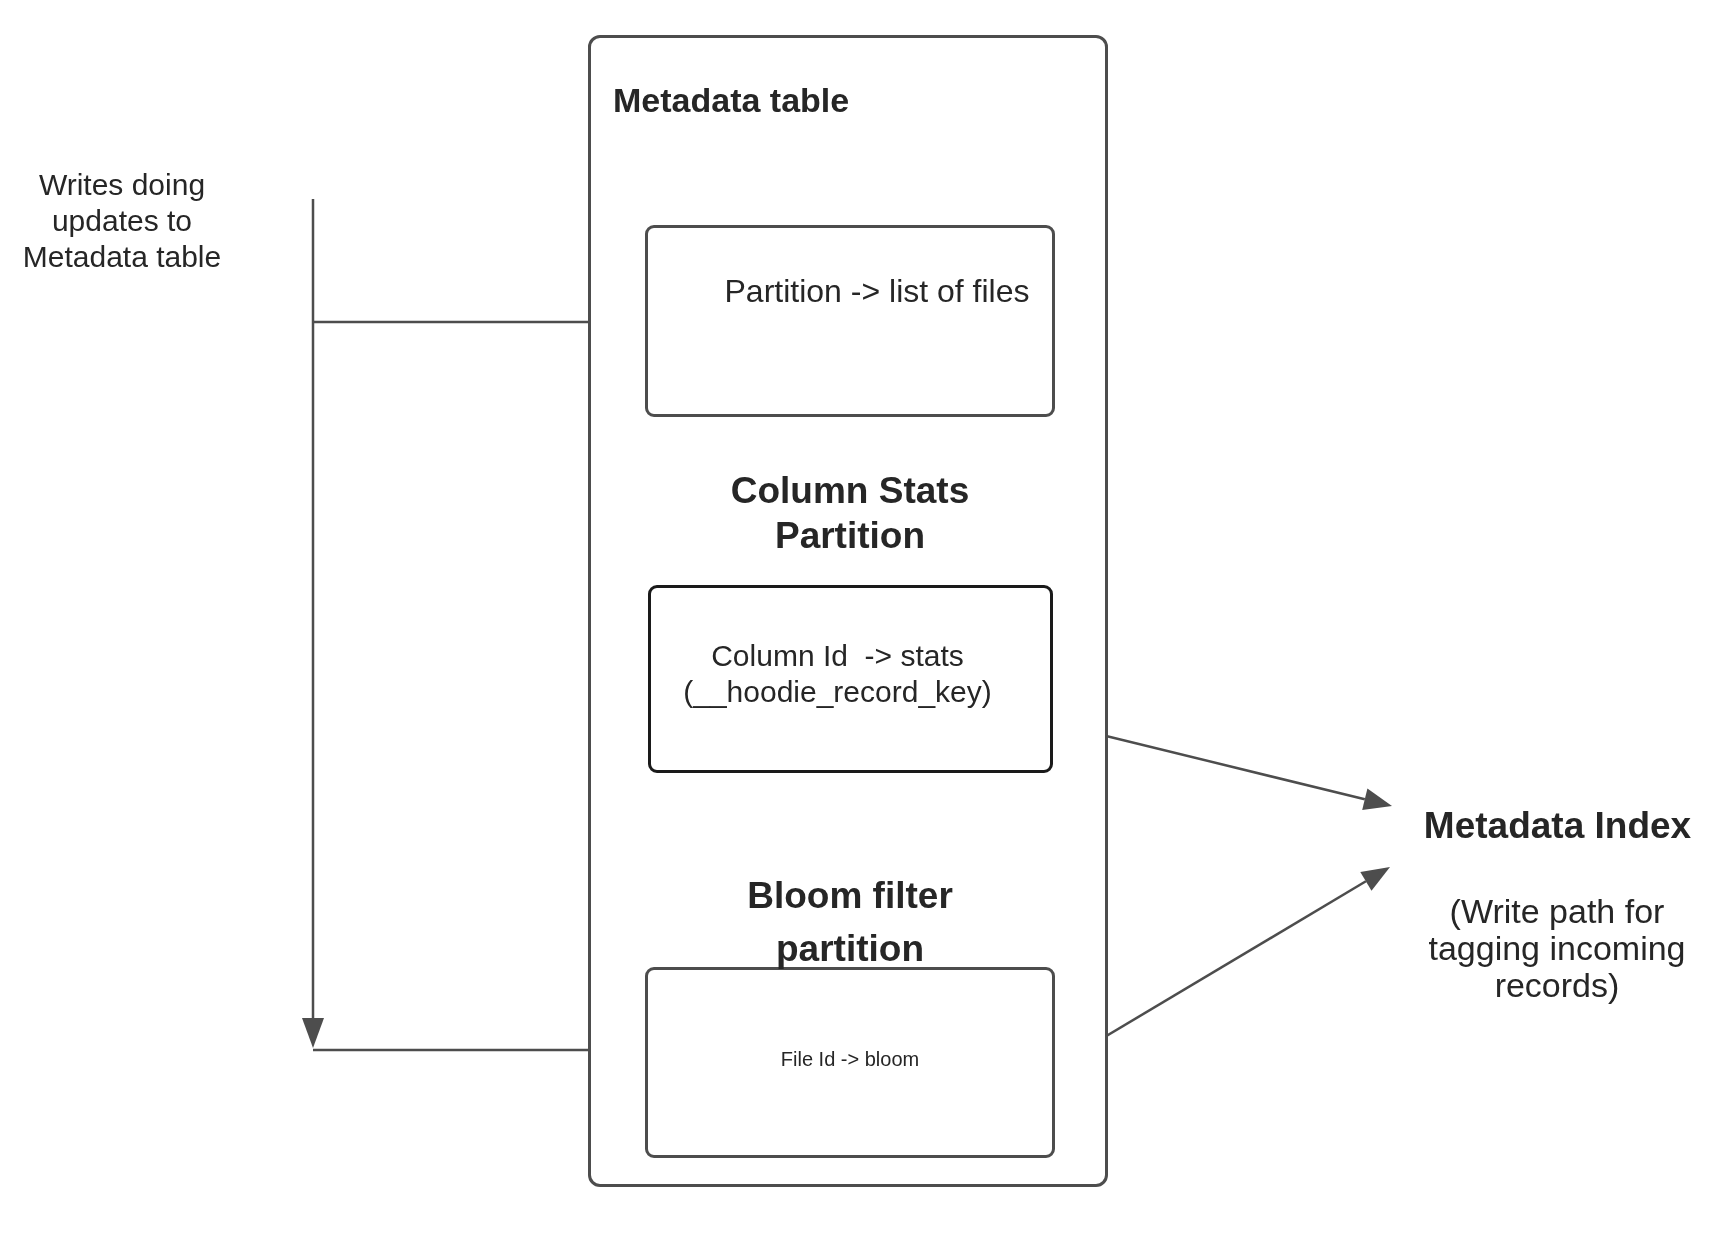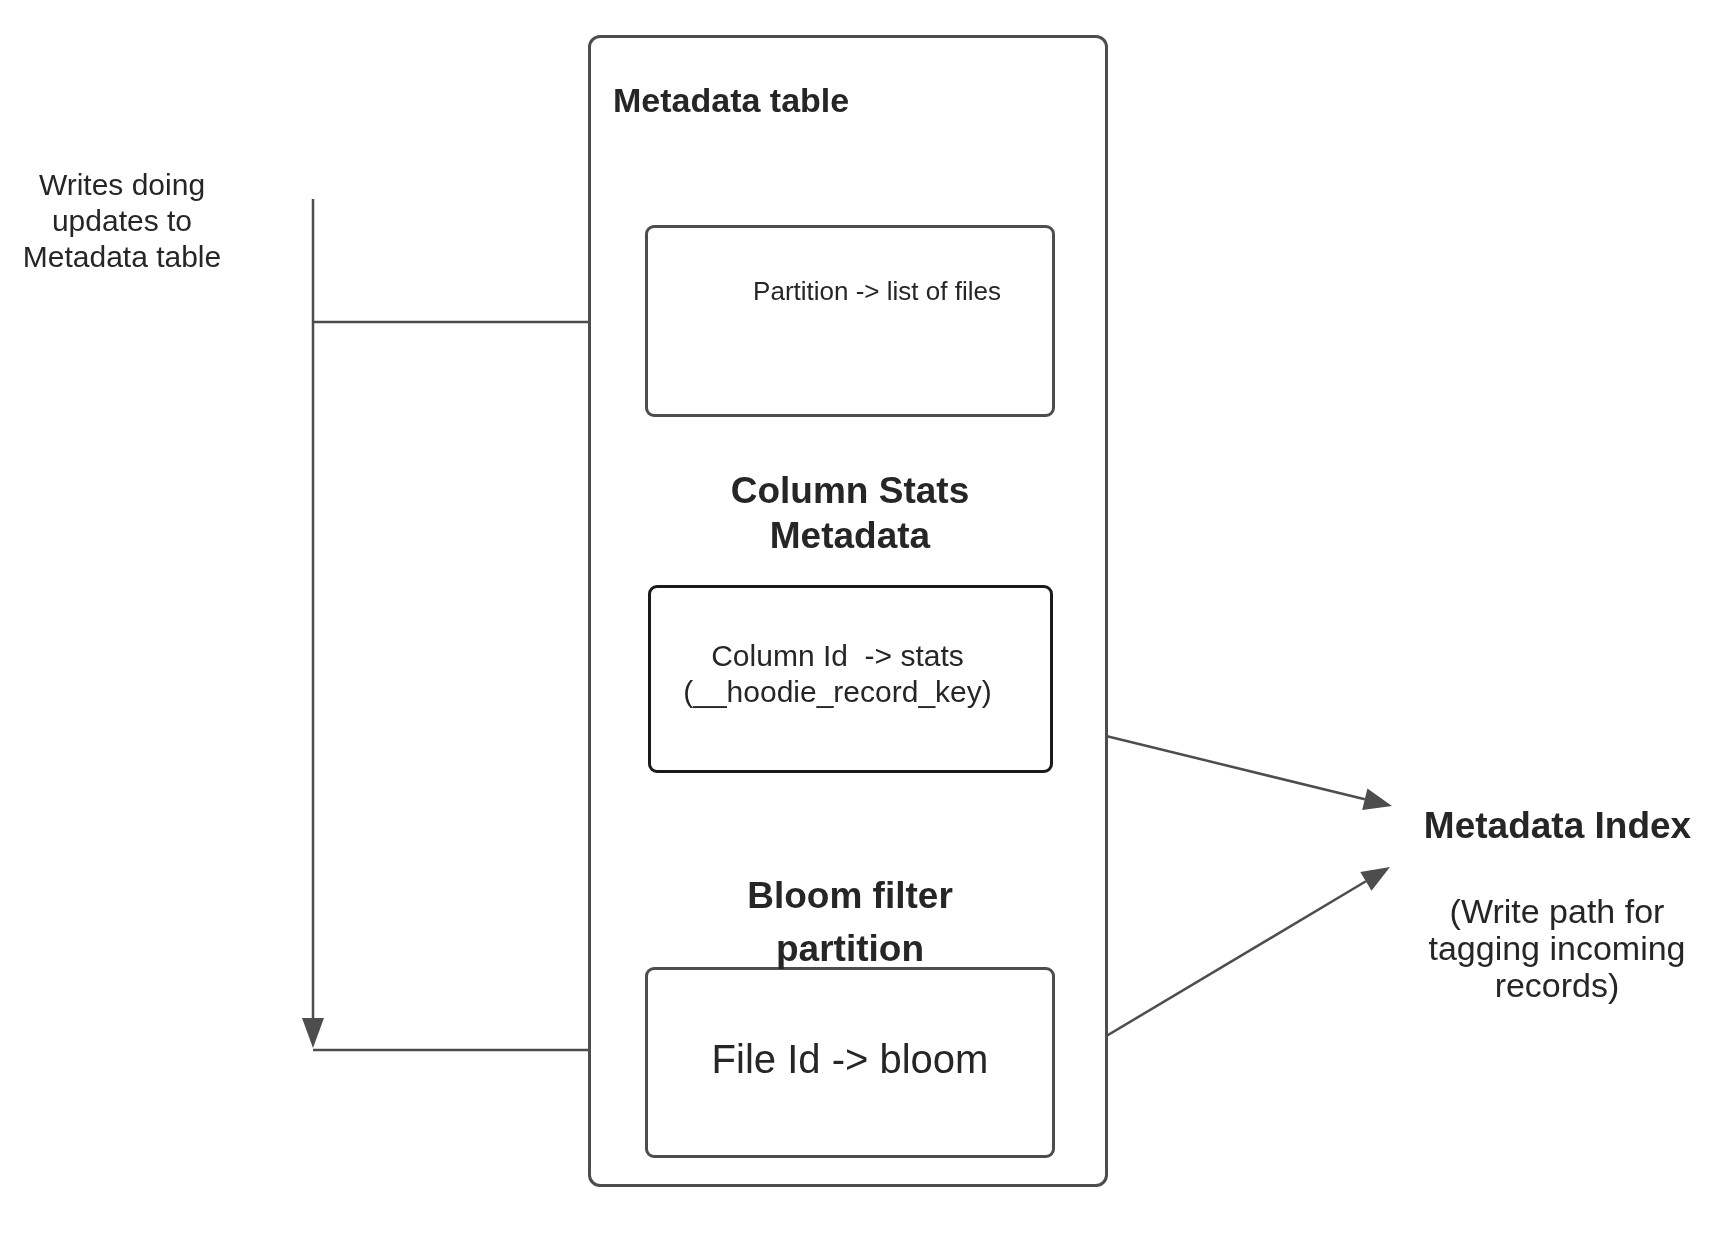--- a/index.html
+++ b/index.html
@@ -36,25 +36,25 @@
   }
   #outer-box   { left: 588px; top: 35px;  width: 520px; height: 1152px; border-radius: 12px; }
   #files-box   { left: 645px; top: 225px; width: 410px; height: 192px;  border-radius: 9px; }
   #stats-box   { left: 648px; top: 585px; width: 405px; height: 188px;  border-radius: 9px;
                  border-color: var(--emphasis-border); border-width: 3.5px; }
   #bloom-box   { left: 645px; top: 967px; width: 410px; height: 191px;  border-radius: 9px; }
 
   
   #metadata-table-title { left: 613px; top: 80px;  font-size: 34px; line-height: 40px; }
   #files-heading        { left: 645px; top: 153px; width: 410px; font-size: 37px; line-height: 45px; }
-  #files-mapping        { left: 645px; top: 273px; width: 464px; font-size: 26px; line-height: 36px; }
+  #files-mapping        { left: 645px; top: 273px; width: 464px; font-size: 32px; line-height: 36px; }
   #stats-heading        { left: 645px; top: 468px; width: 410px; font-size: 37px; line-height: 45px; }
   #stats-mapping        { left: 648px; top: 638px; width: 379px; font-size: 30px; line-height: 36px; }
   #bloom-heading        { left: 645px; top: 869px; width: 410px; font-size: 37px; line-height: 53px; }
-  #bloom-mapping        { left: 645px; top: 1041px; width: 410px; font-size: 40px; line-height: 36px; }
+  #bloom-mapping        { left: 645px; top: 1041px; width: 410px; font-size: 20px; line-height: 36px; }
   #left-note            { left: -3px;  top: 167px; width: 250px; font-size: 30px; line-height: 36px; }
   #metadata-index-title { left: 1395px; top: 803px; width: 325px; font-size: 37px; line-height: 45px; }
   #metadata-index-sub   { left: 1407px; top: 893px; width: 300px; font-size: 34px; line-height: 37px; }
 
   
   #connectors { position: absolute; left: 0; top: 0; width: 1718px; height: 1244px; }
   #connectors .stroke { stroke: var(--line); stroke-width: 2.5; fill: none; }
   #connectors .fill   { fill: var(--line); stroke: none; }
 </style>
 </head>
@@ -82,21 +82,21 @@
 
   <div class="shape" id="files-box"></div>
   <div class="shape" id="stats-box"></div>
   <div class="shape" id="bloom-box"></div>
 
   <div class="txt bold" id="metadata-table-title">Metadata table</div>
 
   <div class="txt center" id="files-mapping">Partition -&gt; list of files</div>
 
   <div class="txt bold center" id="stats-heading">Column Stats
-Metadata</div>
+Partition</div>
   <div class="txt center" id="stats-mapping">Column Id  -&gt; stats
 (__hoodie_record_key)</div>
 
   <div class="txt bold center" id="bloom-heading">Bloom filter
 partition</div>
   <div class="txt center" id="bloom-mapping">File Id -&gt; bloom</div>
 
   <div class="txt center" id="left-note">Writes doing
 updates to
 Metadata table</div>

